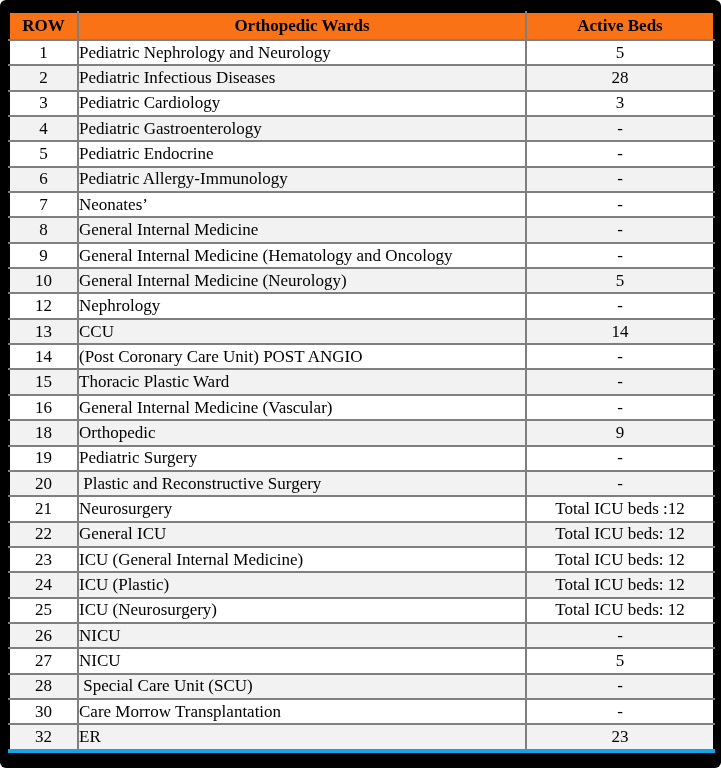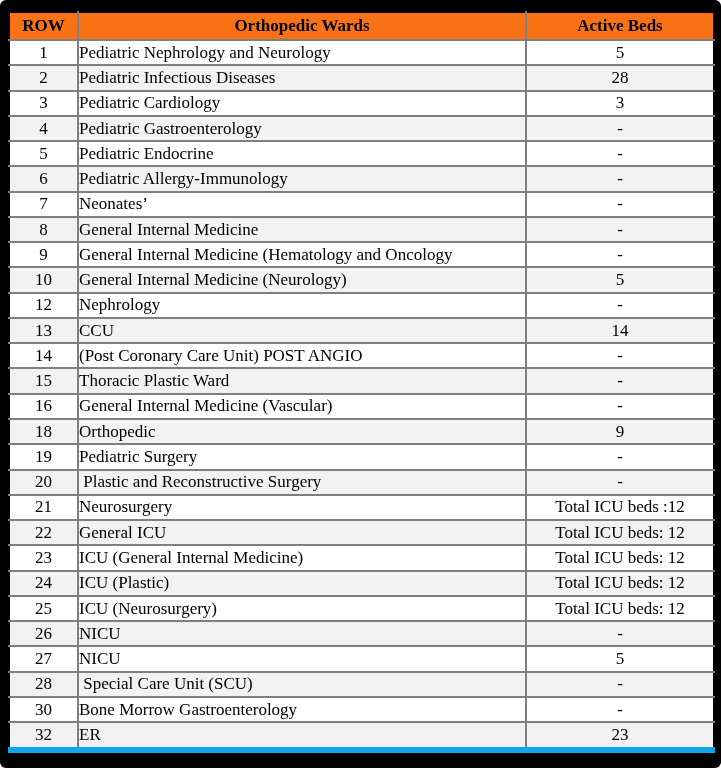--- a/index.html
+++ b/index.html
@@ -37,21 +37,21 @@
   table.wards td {
     border: 2px solid #7f7f7f;
     padding: 0;
     overflow: hidden;
     vertical-align: middle;
   }
   
   table.wards tr > *:first-child { border-left: 2px solid #000000; }
   table.wards tr > *:last-child  { border-right: 2px solid #000000; }
   table.wards thead th           { border-top: 2px solid #000000; }
-  table.wards tbody tr:last-child td { border-bottom: 6px solid #0ea5e9; }
+  table.wards tbody tr:last-child td { border-bottom: 4px solid #0ea5e9; }
 
   table.wards thead th {
     background: #f97316;
     height: 26px;
     font-size: 17px;
     font-weight: bold;
     text-align: center;
   }
   table.wards tbody td {
     font-size: 17px;
@@ -211,21 +211,21 @@
             <td class="ward">NICU</td>
             <td class="beds">5</td>
           </tr>
           <tr>
             <td class="row">28</td>
             <td class="ward"> Special Care Unit (SCU)</td>
             <td class="beds">-</td>
           </tr>
           <tr>
             <td class="row">30</td>
-            <td class="ward">Bone Morrow Gastroenterology</td>
+            <td class="ward">Care Morrow Transplantation</td>
             <td class="beds">-</td>
           </tr>
           <tr>
             <td class="row">32</td>
             <td class="ward">ER</td>
             <td class="beds">23</td>
           </tr>
         </tbody>
     </table>
   </div>

